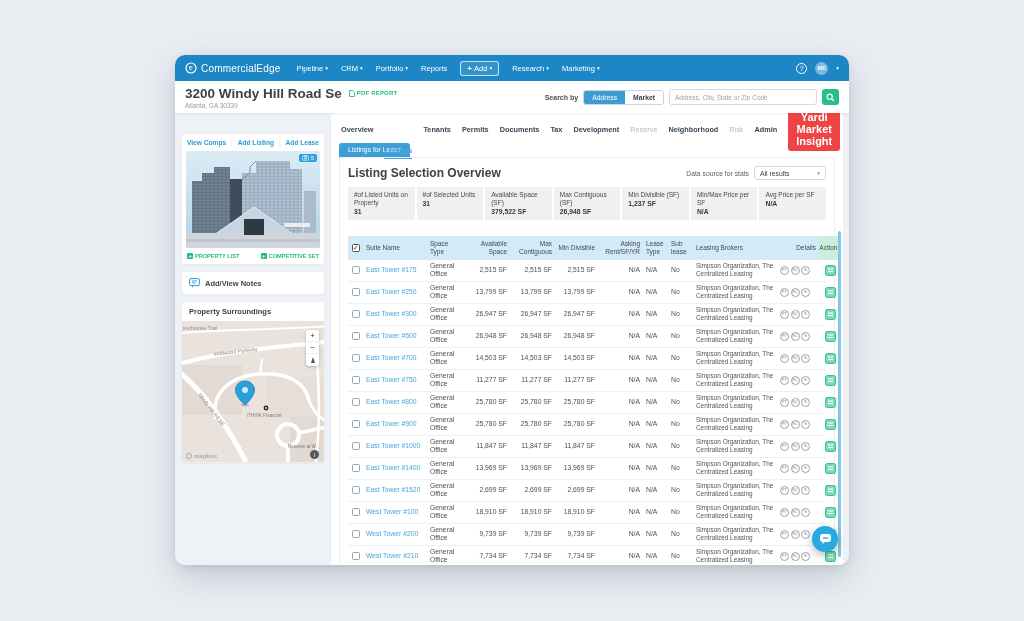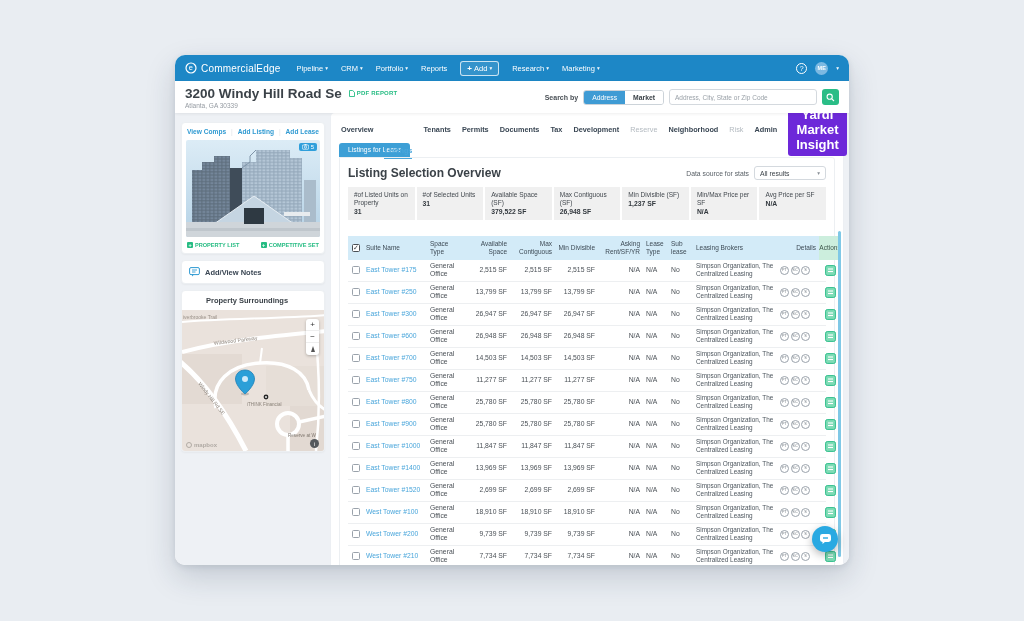--- a/index.html
+++ b/index.html
@@ -36,50 +36,50 @@
   .search-area { margin-left:auto; display:flex; align-items:center; gap:5px; }
   .search-by { font-size:7px; color:#4a5056; font-weight:bold; }
   .toggle { display:flex; border:1px solid #ccd3d9; border-radius:3px; overflow:hidden; }
   .toggle-on { background:#3f9bd4; color:#fff; padding:3px 8px; font-size:6.8px; cursor:pointer; }
   .toggle-off { background:#fff; color:#3b4248; padding:3px 8px; font-size:6.8px; font-weight:bold; cursor:pointer; }
   .search-input { width:148px; height:16px; border:1px solid #d4d9de; border-radius:3px; font-size:6.5px; padding:0 5px; color:#3b4248; font-family:inherit; }
   .search-input::placeholder { color:#9aa1a8; }
   .search-btn { width:17px; height:16px; background:#2abd86; border:none; border-radius:3px; display:flex; align-items:center; justify-content:center; cursor:pointer; }
   
   .content { position:absolute; top:58px; left:0; right:0; bottom:0; background:#eef1f5; }
-  .sidebar { position:absolute; left:6px; top:9px; width:144px; }
+  .sidebar { position:absolute; left:6px; top:20px; width:144px; }
   .card { background:#fff; border-radius:4px; border:1px solid #eceff2; box-shadow:0 1px 2px rgba(0,0,0,.04); }
   .card-links { display:flex; align-items:center; justify-content:space-between; padding:5px 5px; font-size:6.6px; font-weight:bold; color:#2f9ad2; }
   .side-link { cursor:pointer; white-space:nowrap; }
   .link-sep { color:#dfe3e7; font-weight:normal; }
   .photo-wrap { position:relative; margin:0 4px; height:97px; border-radius:2px; overflow:hidden; }
   .photo-badge { position:absolute; top:3px; right:3px; background:#2f9fdb; color:#fff; border-radius:2px; font-size:6px; padding:1px 3px; display:flex; gap:2px; align-items:center; cursor:pointer; }
   .card-foot { display:flex; justify-content:space-between; padding:5px 5px; }
   .foot-link { display:flex; align-items:center; gap:2px; font-size:5.6px; font-weight:bold; color:#26bc83; cursor:pointer; }
   .plus-box { width:6px; height:6px; background:#26bc83; color:#fff; font-size:5.5px; line-height:6px; text-align:center; border-radius:1px; }
   .notes-card { margin-top:6px; padding:6px 7px; display:flex; gap:5px; align-items:center; font-size:7.5px; font-weight:bold; color:#3b4754; cursor:pointer; }
   .surr-card { margin-top:6px; overflow:hidden; }
-  .surr-title { padding:5px 24px; font-size:7.5px; font-weight:bold; color:#3b4248; }
+  .surr-title { padding:5px 7px; font-size:7.5px; font-weight:bold; color:#3b4248; }
   .map { position:relative; height:141px; overflow:hidden; }
   .map svg.mapbg { position:absolute; inset:0; }
   .map-controls { position:absolute; right:5px; top:9px; width:13px; background:#fff; border-radius:3px; box-shadow:0 1px 3px rgba(0,0,0,.25); display:flex; flex-direction:column; align-items:stretch; }
   .map-btn { height:12px; font-size:8px; color:#333; display:flex; align-items:center; justify-content:center; cursor:pointer; border-bottom:1px solid #eee; }
   .map-btn:last-child { border-bottom:none; }
   .compass-needle { width:0; height:0; border-left:2.5px solid transparent; border-right:2.5px solid transparent; border-bottom:6px solid #555; }
   .map-attr { position:absolute; left:4px; bottom:3px; display:flex; align-items:center; gap:2px; font-size:6px; color:#b0aaa4; font-weight:bold; }
   .map-attr .mb-circle { width:6px; height:6px; border:1.5px solid #b0aaa4; border-radius:50%; }
   .map-info { position:absolute; right:5px; bottom:3px; width:9px; height:9px; border-radius:50%; background:#55595d; color:#fff; font-size:6px; display:flex; align-items:center; justify-content:center; cursor:pointer; }
   
   .main-panel { position:absolute; left:156px; top:0; right:6px; bottom:0; background:#fff; border-radius:4px 4px 0 0; padding:6px 8px 0; box-shadow:0 1px 2px rgba(0,0,0,.04); }
   .tabs-row { display:flex; align-items:center; gap:11px; font-size:7.3px; font-weight:bold; color:#3a4754; padding:3px 2px 0; height:17px; }
   .tab { cursor:pointer; position:relative; white-space:nowrap; }
   .tab.active { color:#4aa6db;margin-top:43px; }
   .tab.active::after { content:""; position:absolute; left:0; right:0; bottom:-4px; height:2px; background:#4aa6db; }
   .tab.disabled { color:#b3bac0; font-weight:normal; }
-  .yardi-btn { margin-left:auto; background:#6d28d9; color:#fff; font-size:13px; font-weight:bold; padding:4px 8px; border-radius:3px; border:none; cursor:pointer; font-family:inherit; }
+  .yardi-btn { margin-left:auto; background:#ef4444; color:#fff; font-size:11px; font-weight:bold; padding:4px 8px; border-radius:3px; border:none; cursor:pointer; font-family:inherit; }
   .subtab { display:inline-block; margin-top:7px; background:#3d9fd6; color:#fff; font-size:6.8px; padding:3px 9px 4px; border-radius:3px 3px 0 0; cursor:pointer; }
   .section { border:1px solid #eceff2; border-radius:0 3px 3px 3px; padding:8px 8px 0; position:relative; }
   .sec-head { display:flex; align-items:center; }
   .sec-title { font-size:12px; font-weight:bold; color:#3b4248; }
   .ds-label { margin-left:auto; font-size:6.8px; color:#5a6167; }
   .ds-select { border:1px solid #d4d9de; border-radius:3px; font-size:6.8px; padding:2.5px 5px; margin-left:5px; display:flex; align-items:center; justify-content:space-between; width:72px; color:#3b4248; cursor:pointer; background:#fff; }
   .ds-caret { color:#8a9097; font-size:5.5px; }
   .stats { display:flex; gap:2px; margin-top:7px; }
   .stat { background:#f0f0f0; flex:1; padding:4px 6px 5px; min-height:32px; }
   .stat-label { font-size:6.5px; color:#42484e; line-height:1.25; }

